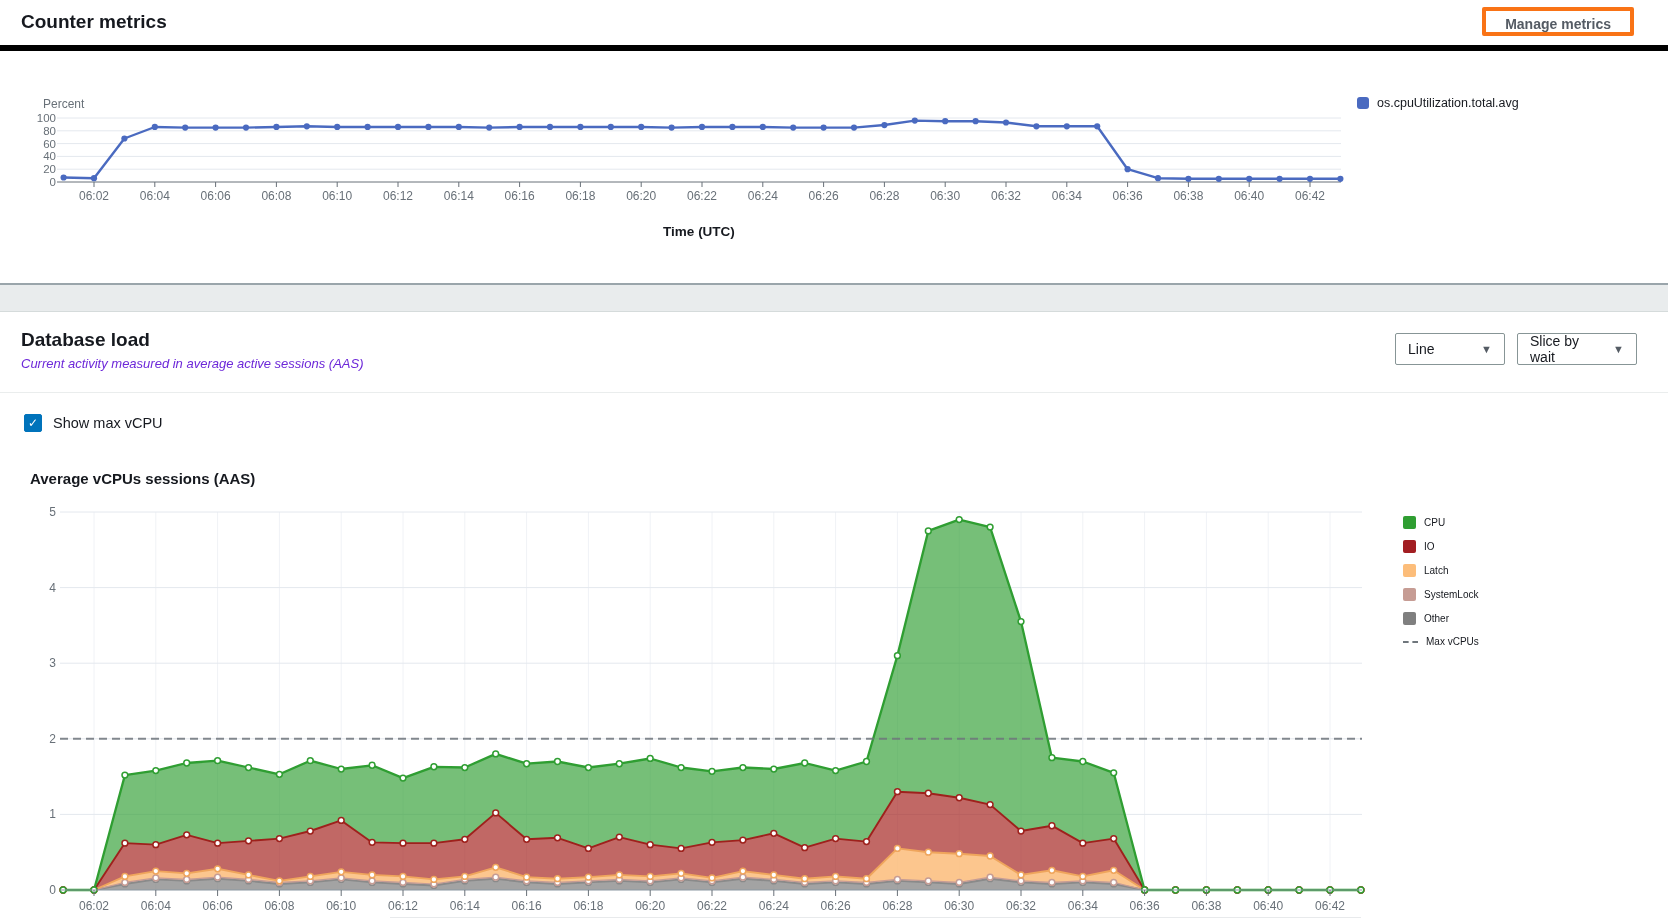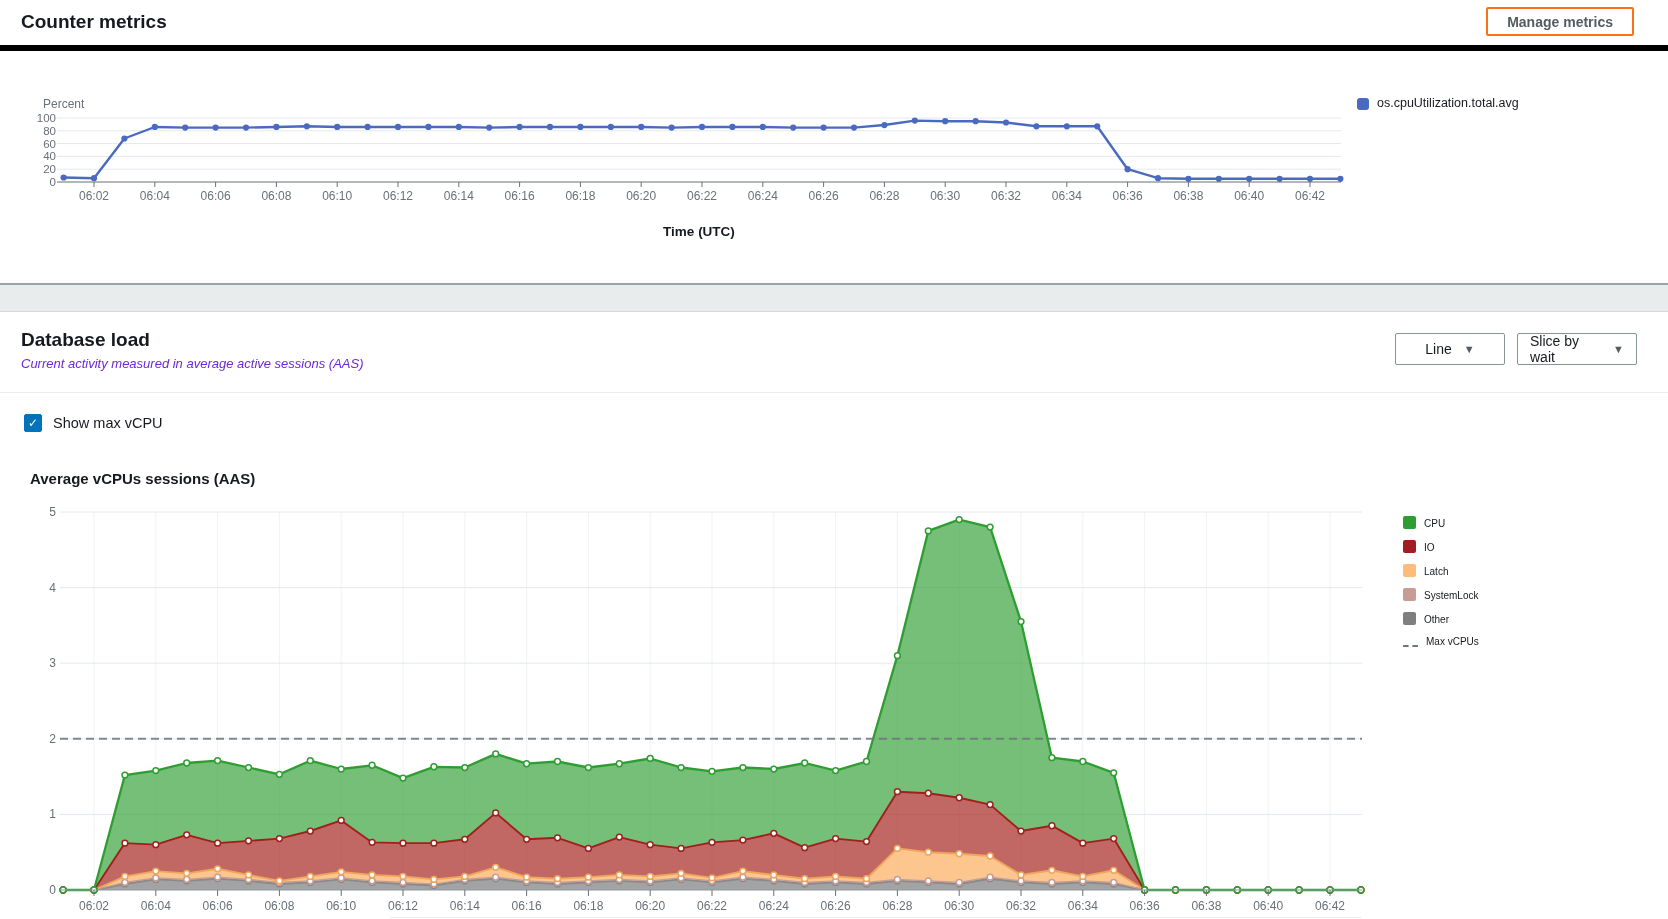--- a/index.html
+++ b/index.html
@@ -2,34 +2,34 @@
 <html><head>
 <meta charset="utf-8">
 <style>
   html,body{margin:0;padding:0;background:#fff;}
   body{font-family:"Liberation Sans","DejaVu Sans",sans-serif;color:#16191f;}
   #app{position:relative;width:1668px;height:919px;overflow:hidden;background:#fff;}
   .abs{position:absolute;}
   .h1{font-size:19px;font-weight:700;color:#16191f;}
   #page-header{left:0;top:0;right:0;height:45px;border-bottom:6px solid #000000;background:#fff;}
   #page-title{left:21px;top:11px;}
-  #manage-btn{right:34px;top:7px;height:29px;line-height:27px;padding:0 19px;border:2px solid #f97316;
+  #manage-btn{right:34px;top:7px;height:29px;line-height:27px;padding:0 19px;border:4px solid #f97316;
     border-radius:2px;background:#fff;color:#545b64;font-weight:700;font-size:14px;cursor:pointer;}
   #charts-svg{left:0;top:0;}
   #counter-legend{left:1357px;top:96px;}
-  .legend-row{display:flex;align-items:flex-end;gap:8px;margin-bottom:11px;}
+  .legend-row{display:flex;align-items:center;gap:8px;margin-bottom:11px;}
   .legend-row .sw{width:13px;height:13px;border-radius:2px;flex:0 0 auto;}
   .legend-row .sw.round{border-radius:3px;width:12px;height:12px;}
   .legend-row .lbl{font-size:10px;color:#16191f;white-space:nowrap;}
   .legend-row .dash{width:15px;height:0;border-top:2px dashed #6f767c;flex:0 0 auto;}
   #section-band{left:0;top:283px;right:0;height:26px;background:#e9eced;border-top:2px solid #9aa5ab;border-bottom:1px solid #d5dbdb;}
   #db-title{left:21px;top:329px;}
   #db-subtitle{left:21px;top:356px;font-size:13px;color:#6d28d9;font-style:italic;}
   .select{top:333px;height:32px;border:1px solid #879596;border-radius:2px;background:#fff;
-    display:flex;align-items:center;justify-content:center;padding:14px 12px;box-sizing:border-box;
+    display:flex;align-items:center;justify-content:space-between;padding:14px 12px;box-sizing:border-box;
     font-size:14px;color:#16191f;cursor:pointer;}
   #view-select{left:1395px;width:110px;}
   #slice-select{left:1517px;width:120px;}
   .caret{font-size:11px;color:#545b64;margin-left:12px;}
   #divider-2{left:0;top:392px;right:0;height:1px;background:#eaeded;}
   #vcpu-row{left:24px;top:414px;display:flex;align-items:center;gap:11px;}
   #vcpu-checkbox{width:16px;height:16px;background:#0073bb;border:1px solid #0073bb;border-radius:2px;
     color:#fff;font-size:12px;font-weight:700;text-align:center;line-height:16px;cursor:pointer;}
   #vcpu-label{font-size:14.5px;color:#16191f;}
   #aas-title{left:30px;top:470px;font-size:15px;font-weight:700;}

